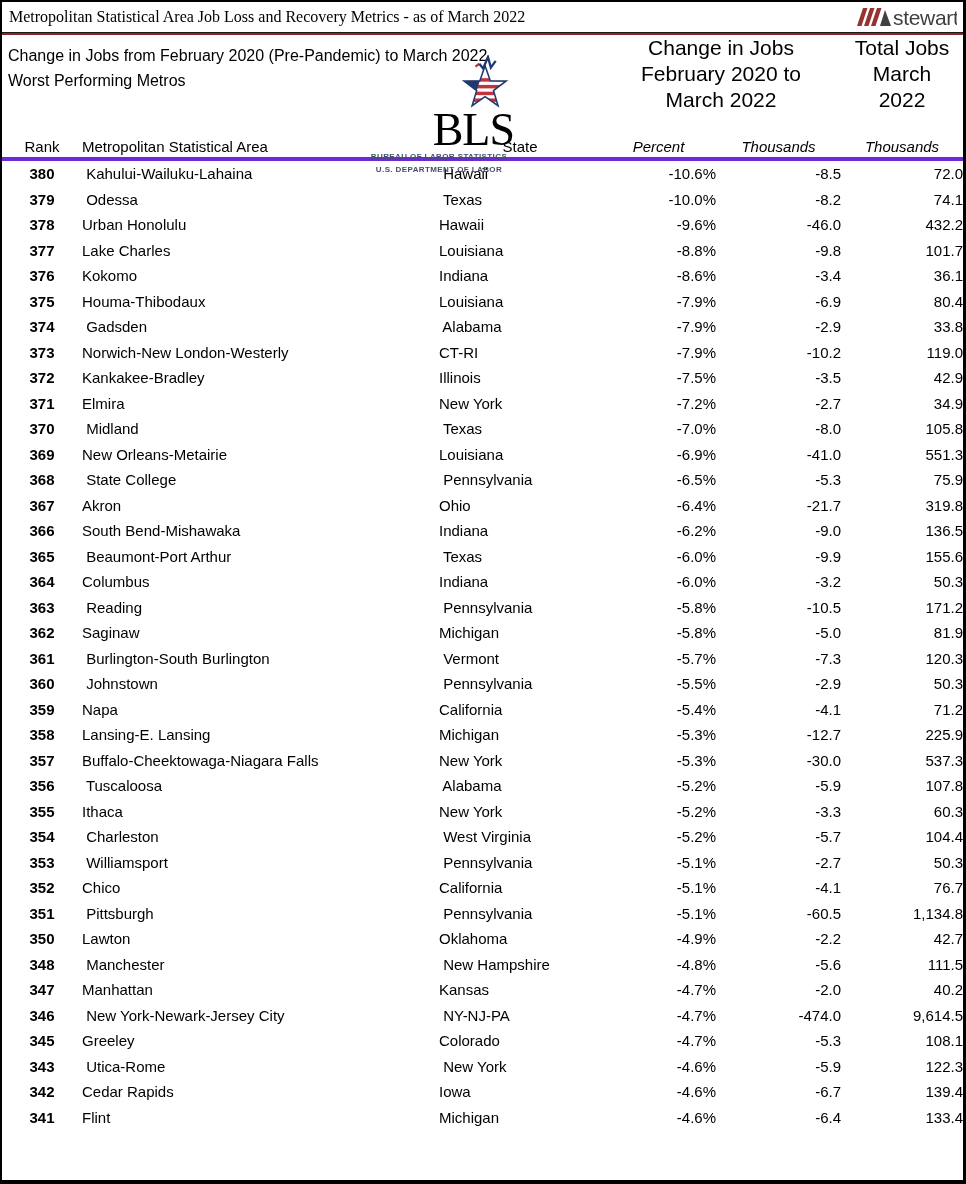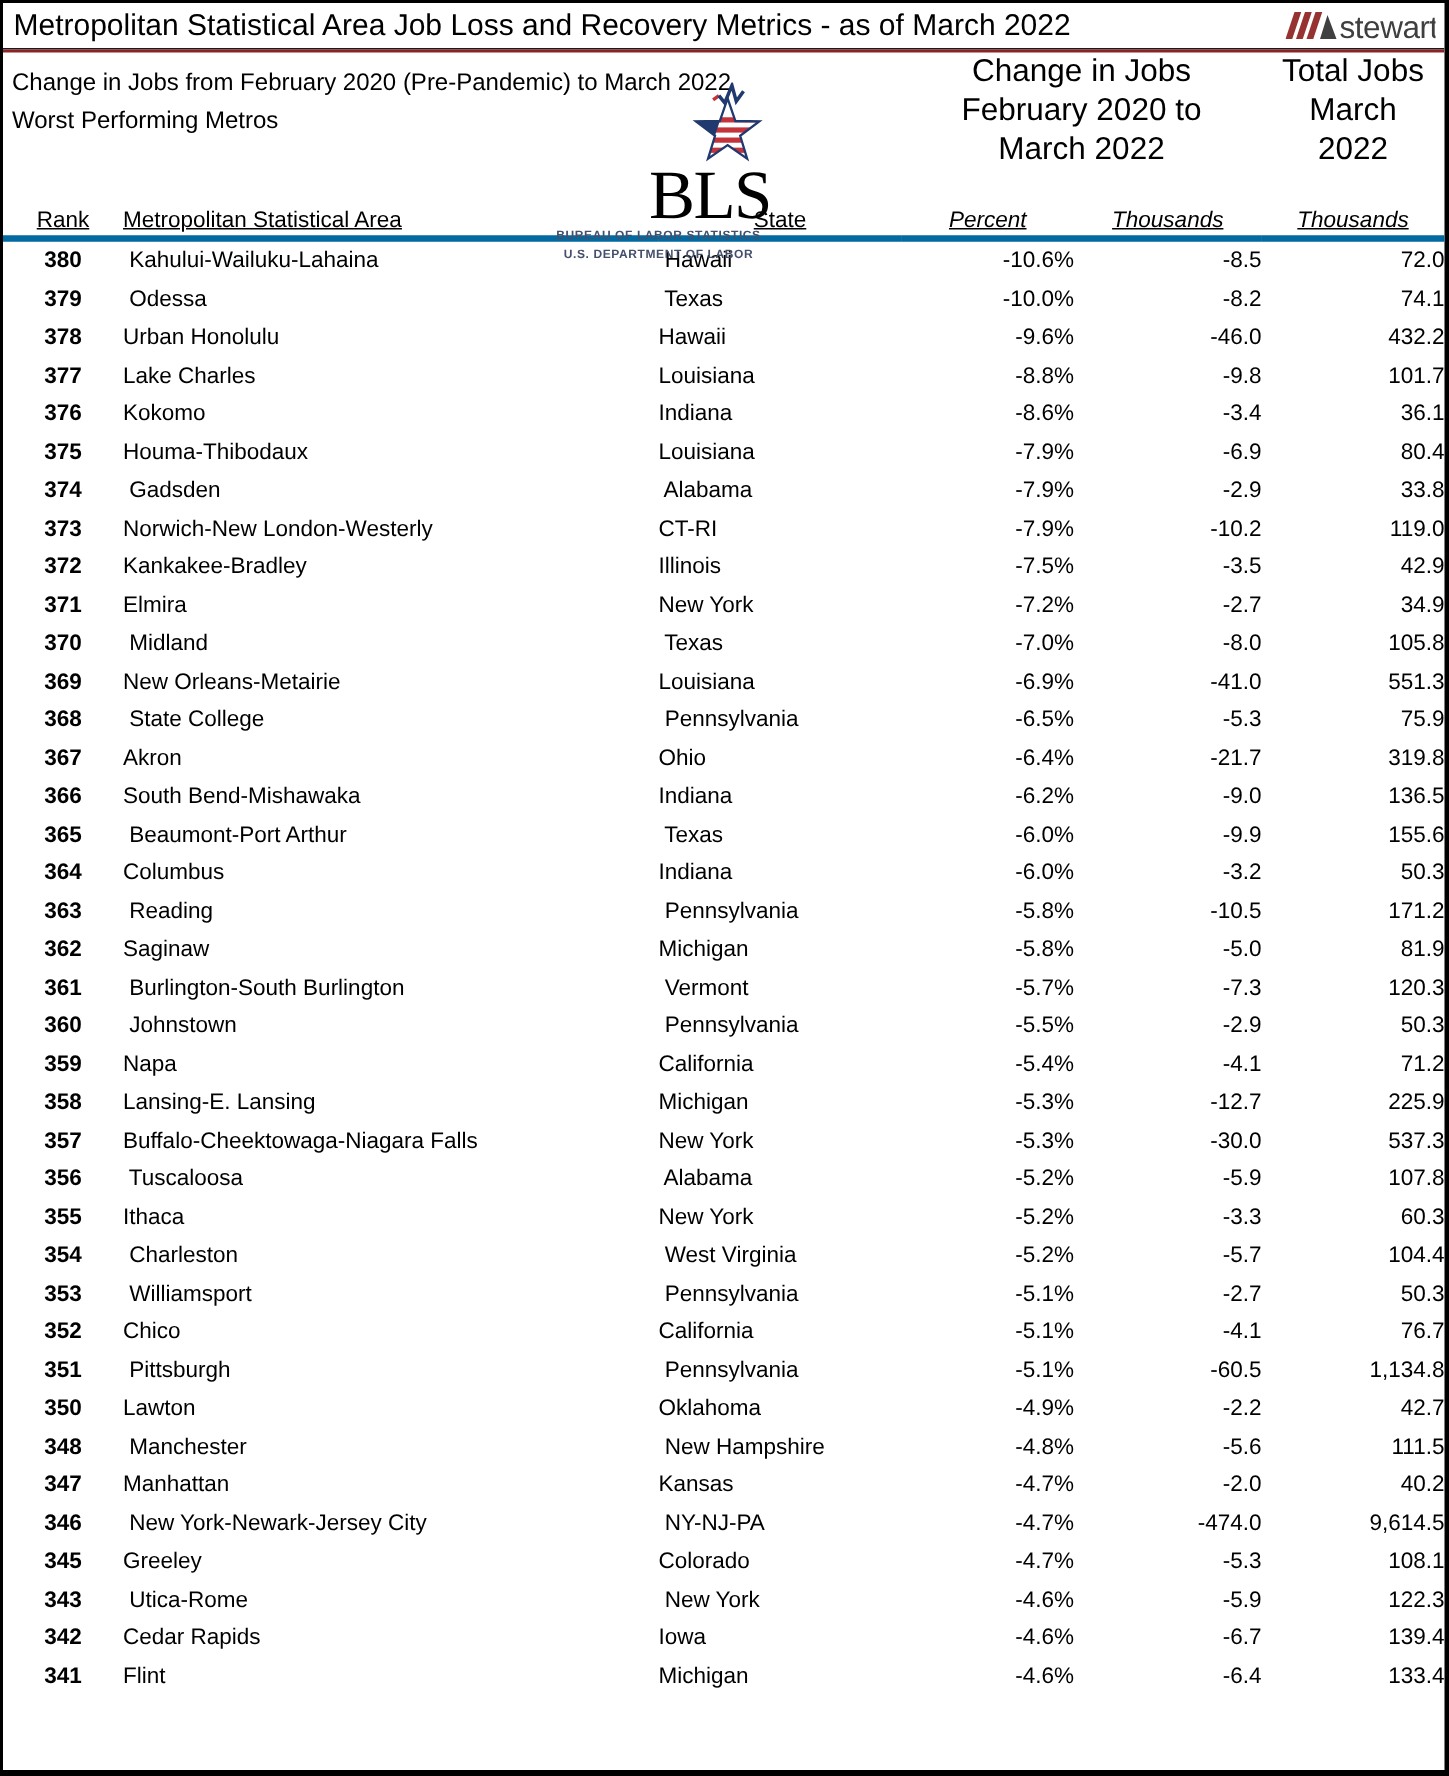--- a/index.html
+++ b/index.html
@@ -5,21 +5,21 @@
   html,body { margin:0; padding:0; background:#fff; }
   .page {
     position:relative; width:966px; height:1184px; box-sizing:border-box;
     background:#fff; color:#000;
     border:2px solid #000; border-right-width:3px; border-bottom-width:4px;
     font-family:"Liberation Sans", sans-serif; overflow:hidden;
   }
   
   .title-bar { height:30px; display:flex; justify-content:space-between; align-items:center;
     padding:0 6px 0 7px; border-bottom:1px solid #1a1a1a; }
-  .page-title { font-size:20px; white-space:nowrap; letter-spacing:0; }
+  .page-title { font-size:16px; white-space:nowrap; letter-spacing:0;font-family:Liberation Serif, serif; }
   .rule-maroon { height:2px; background:#8b2426; }
   .brand-svg { display:block; }
 
   
   table.sheet { border-collapse:collapse; table-layout:fixed; width:961px; }
   table.sheet td, table.sheet th { padding:0; margin:0; }
 
   .left-head { position:relative; vertical-align:top; }
   .subtitle { font-size:16px; line-height:25px; padding-left:6px; white-space:nowrap; }
   .subtitle.first { padding-top:8px; }
@@ -28,21 +28,21 @@
   .bls-row { display:flex; align-items:flex-end; justify-content:center;flex-direction:column; }
   .bls-acronym { font-family:"Liberation Serif", serif; font-size:46px; line-height:0.82;
     letter-spacing:-1px; color:#000; margin-left:1px; }
   .bls-cap { font-size:8px; font-weight:bold; color:#44506b; letter-spacing:0.4px;
     line-height:11px; white-space:nowrap; margin-top:2px; }
 
   .grp { text-align:center; font-size:21px; line-height:26px; padding-top:16px; vertical-align:top; }
   .grp div { white-space:nowrap; }
 
   tr.colhead th { font-weight:normal; font-size:15px; vertical-align:bottom;
-    padding-bottom:2px; border-bottom:4px solid #0369a1; height:21px; white-space:nowrap;text-decoration:underline; }
+    padding-bottom:2px; border-bottom:4px solid #6d28d9; height:21px; white-space:nowrap; }
   th.h-rank  { text-align:center; }
   th.h-metro { text-align:left; padding-left:8px; }
   th.h-state { text-align:center; }
   th.h-pct, th.h-th, th.h-tot { font-style:italic; text-align:center; }
 
   tbody.rows td { height:25.5px; line-height:25.5px; font-size:15px; overflow:hidden; }
   td.c-rank  { text-align:center; font-weight:bold; }
   td.c-metro { text-align:left; padding-left:8px;  white-space:pre; }
   td.c-state { text-align:left; padding-left:15px; white-space:pre; }
   td.c-pct   { text-align:right; padding-right:2px; }

